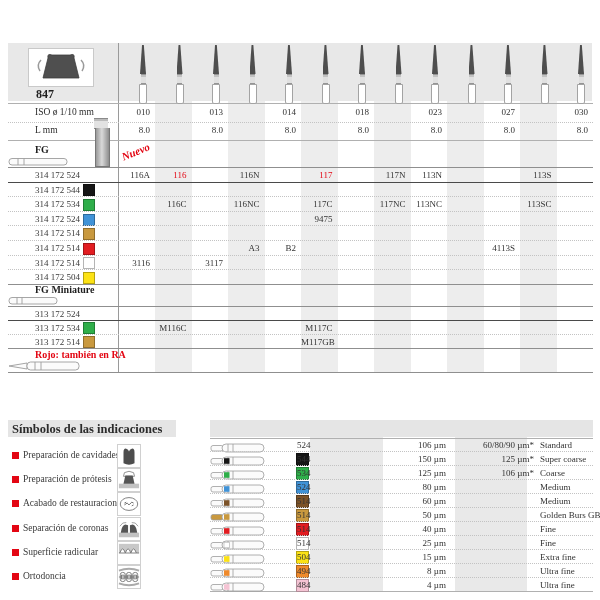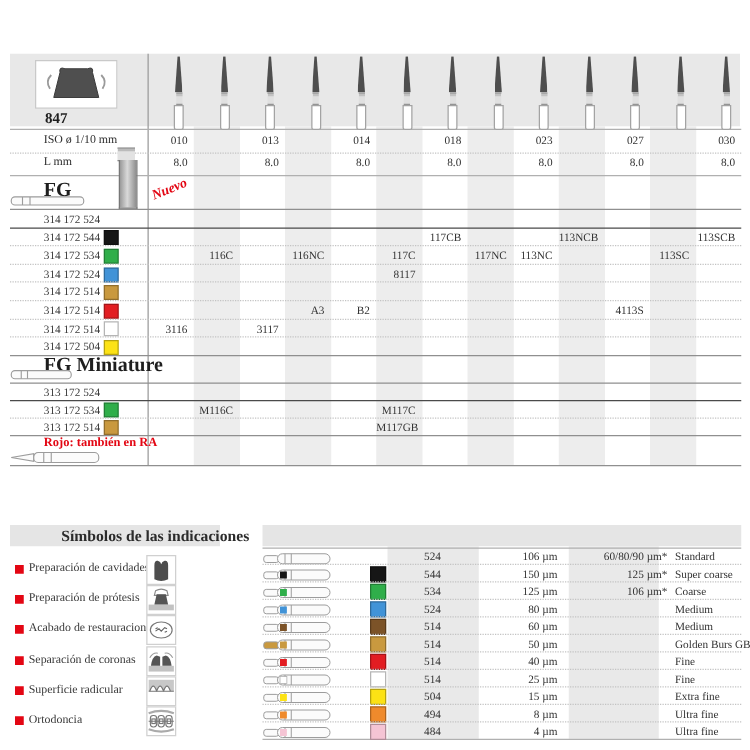--- a/index.html
+++ b/index.html
@@ -36,38 +36,38 @@
   .sbur .shank{width:6px;height:18px;margin:0 auto;background:#fff;border:1px solid #a3a3a3;
      border-radius:0 0 2px 2px;}
   .mrow{left:8px;width:585px;z-index:3;}
   .mrow .code{position:absolute;left:27px;top:0;font-size:9px;color:#3a3a3a;}
   .mrow .cells{position:absolute;left:110.5px;top:0;width:474.5px;display:flex;}
   .mcell{flex:0 0 36.5px;box-sizing:border-box;text-align:right;padding-right:5px;
      font-size:9px;color:#333;overflow:visible;white-space:nowrap;}
   .mcell.red{color:#e30613;}
   .chip{position:absolute;left:75px;width:10px;height:10px;border:1px solid rgba(0,0,0,.28);}
   .hdr-label{left:35px;font-size:9.5px;color:#2e2e2e;z-index:3;}
-  .sec-label{left:35px;font-size:16px;font-weight:bold;color:#1e1e1e;z-index:3;}
+  .sec-label{left:35px;font-size:10px;font-weight:bold;color:#1e1e1e;z-index:3;}
   #nuevo{left:122px;top:151px;font-size:11px;font-weight:bold;font-style:italic;color:#e30613;
      transform:rotate(-22deg);transform-origin:left center;z-index:4;}
   #rojo-note{left:35px;top:349px;font-size:10px;font-weight:bold;color:#e30613;z-index:3;}
   .bur-line-icon{z-index:3;}
   
   .title-bar{top:420px;height:17px;background:#e5e5e5;z-index:1;}
   .title-text{top:422px;font-size:12.5px;font-weight:bold;color:#2b2b2b;z-index:2;}
   .sym-item{left:8px;width:200px;height:24px;z-index:2;}
   .sym-item .bullet{position:absolute;left:4px;top:8px;width:7px;height:7px;background:#e30613;}
   .sym-item .lbl{position:absolute;left:15px;top:6px;font-size:9.5px;color:#3a3a3a;}
   .sym-item .ibox{position:absolute;left:109px;top:0;width:22px;height:22px;background:#fff;
      border:1px solid #d0d0d0;}
   .lband{top:437px;height:154px;background:#e9e9e9;z-index:1;}
   .lrow{left:210px;width:383px;height:13.9px;z-index:2;}
   .lrow .lbur{position:absolute;left:0;top:1px;}
   .lrow .lsq{position:absolute;left:86px;top:1px;width:11px;height:11px;border:1px solid rgba(0,0,0,.28);}
-  .lrow .lcode{position:absolute;left:104px;width:64px;text-align:center;font-size:9px;color:#333;top:1.5px;}
+  .lrow .lcode{position:absolute;left:87px;width:64px;text-align:left;font-size:9px;color:#333;top:1.5px;}
   .lrow .lgrain{position:absolute;left:178px;width:58px;text-align:right;font-size:9px;color:#333;top:1.5px;}
   .lrow .lalt{position:absolute;left:250px;width:74px;text-align:right;font-size:9px;color:#333;top:1.5px;}
   .lrow .lname{position:absolute;left:330px;font-size:9px;color:#333;top:1.5px;white-space:nowrap;}
 </style>
 </head>
 <body>
 
 <div id="page">
   <div class="abs" id="header-band"></div>
   <div class="abs" id="figure-box">
@@ -111,21 +111,21 @@
   <div class="abs bur-line-icon" style="left:8px;top:359px;">
     <svg width="76" height="14" viewBox="0 0 76 14">
       <polygon points="1,7 19,4 19,10" fill="#fbfbfb" stroke="#9c9c9c" stroke-width="0.9"></polygon>
       <rect x="19" y="3" width="52" height="8" rx="3.5" fill="#fbfbfb" stroke="#9c9c9c" stroke-width="0.9"></rect>
       <line x1="27" y1="3" x2="27" y2="11" stroke="#9c9c9c" stroke-width="0.9"></line>
       <line x1="33" y1="3" x2="33" y2="11" stroke="#9c9c9c" stroke-width="0.9"></line>
     </svg>
   </div>
 
   <div class="abs title-bar" style="left:8px;width:168px;"></div>
-  <div class="abs title-text" style="left:12px;margin-left:37px;">Símbolos de las indicaciones</div>
+  <div class="abs title-text" style="left:12px;">Símbolos de las indicaciones</div>
   <div class="abs title-bar" style="left:210px;width:383px;"></div>
 
   <div id="generated-root">
       <div class="abs band" style="left:155px;width:36.5px;"></div>
       <div class="abs band" style="left:228px;width:36.5px;"></div>
       <div class="abs band" style="left:301px;width:36.5px;"></div>
       <div class="abs band" style="left:374px;width:36.5px;"></div>
       <div class="abs band" style="left:447px;width:36.5px;"></div>
       <div class="abs band" style="left:520px;width:36.5px;"></div>
       <div class="abs hline l-solid" style="top: 103px;"></div>
@@ -221,39 +221,39 @@
       <div class="abs mcell" style="left:520px;top:124.5px;width:36.5px;">8.0</div>
       <div class="abs sbur" style="left:576px;top:45px;">
         <div class="cone"></div>
         <div class="neck"></div>
         <div class="shank"></div>
       </div>
       <div class="abs mcell" style="left:556.5px;top:107px;width:36.5px;">030</div>
       <div class="abs mcell" style="left:556.5px;top:124.5px;width:36.5px;">8.0</div>
       <div class="abs mrow l-strong" style="top:167px;height:14.6px;line-height:14.6px;">
         <span class="code">314 172 524</span>
+        <div class="cells">
+          <div class="mcell">116A</div>
+          <div class="mcell red">116</div>
+          <div class="mcell"></div>
+          <div class="mcell">116N</div>
+          <div class="mcell"></div>
+          <div class="mcell red">117</div>
+          <div class="mcell"></div>
+          <div class="mcell">117N</div>
+          <div class="mcell">113N</div>
+          <div class="mcell"></div>
+          <div class="mcell"></div>
+          <div class="mcell">113S</div>
+          <div class="mcell"></div>
+        </div>
       </div>
       <div class="abs mrow l-dark" style="top:181.6px;height:14.6px;line-height:14.6px;">
         <span class="code">314 172 544</span>
         <span class="chip" style="top: 1.8px; background: rgb(22, 22, 22);"></span>
-        <div class="cells">
-          <div class="mcell"></div>
-          <div class="mcell"></div>
-          <div class="mcell"></div>
-          <div class="mcell"></div>
-          <div class="mcell"></div>
-          <div class="mcell"></div>
-          <div class="mcell">117CB</div>
-          <div class="mcell"></div>
-          <div class="mcell"></div>
-          <div class="mcell">113NCB</div>
-          <div class="mcell"></div>
-          <div class="mcell"></div>
-          <div class="mcell">113SCB</div>
-        </div>
       </div>
       <div class="abs mrow l-dot" style="top:196.2px;height:14.6px;line-height:14.6px;">
         <span class="code">314 172 534</span>
         <span class="chip" style="top: 1.8px; background: rgb(47, 174, 74);"></span>
         <div class="cells">
           <div class="mcell"></div>
           <div class="mcell">116C</div>
           <div class="mcell"></div>
           <div class="mcell">116NC</div>
           <div class="mcell"></div>
@@ -269,21 +269,21 @@
       </div>
       <div class="abs mrow l-dot" style="top:210.8px;height:14.6px;line-height:14.6px;">
         <span class="code">314 172 524</span>
         <span class="chip" style="top: 1.8px; background: rgb(65, 147, 215);"></span>
         <div class="cells">
           <div class="mcell"></div>
           <div class="mcell"></div>
           <div class="mcell"></div>
           <div class="mcell"></div>
           <div class="mcell"></div>
-          <div class="mcell">8117</div>
+          <div class="mcell">9475</div>
           <div class="mcell"></div>
           <div class="mcell"></div>
           <div class="mcell"></div>
           <div class="mcell"></div>
           <div class="mcell"></div>
           <div class="mcell"></div>
           <div class="mcell"></div>
         </div>
       </div>
       <div class="abs mrow l-dot" style="top:225.4px;height:14.6px;line-height:14.6px;">

